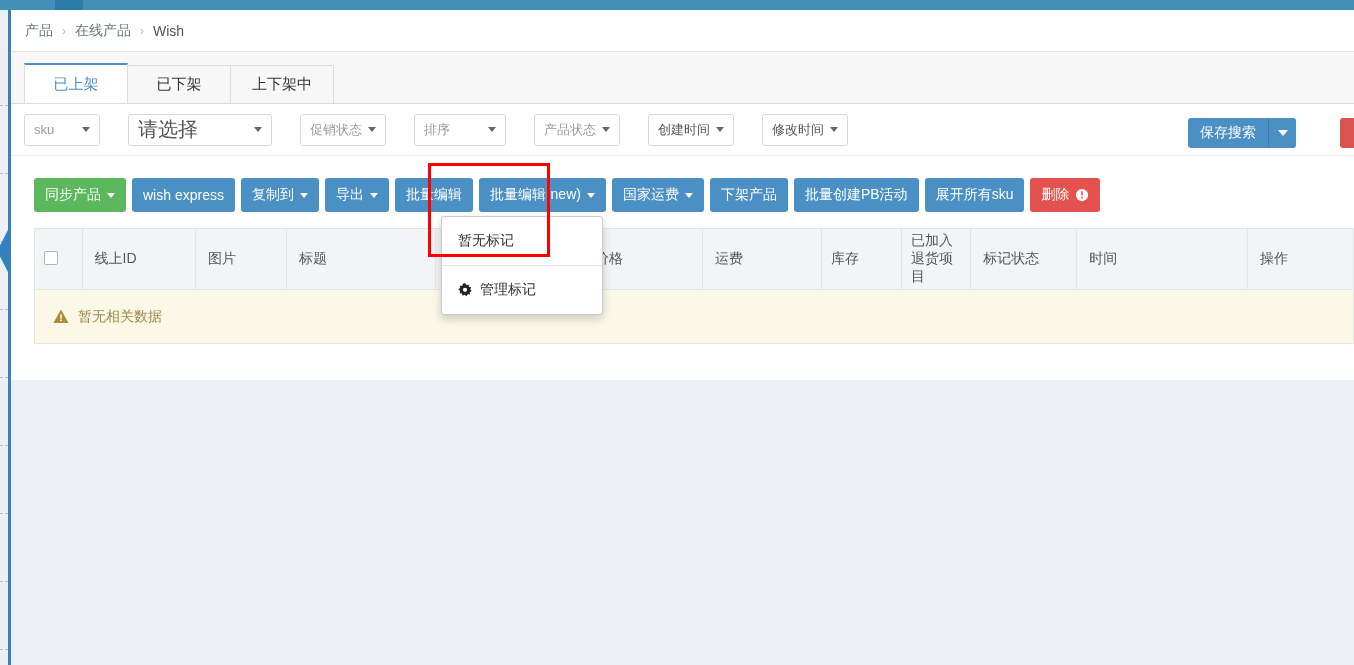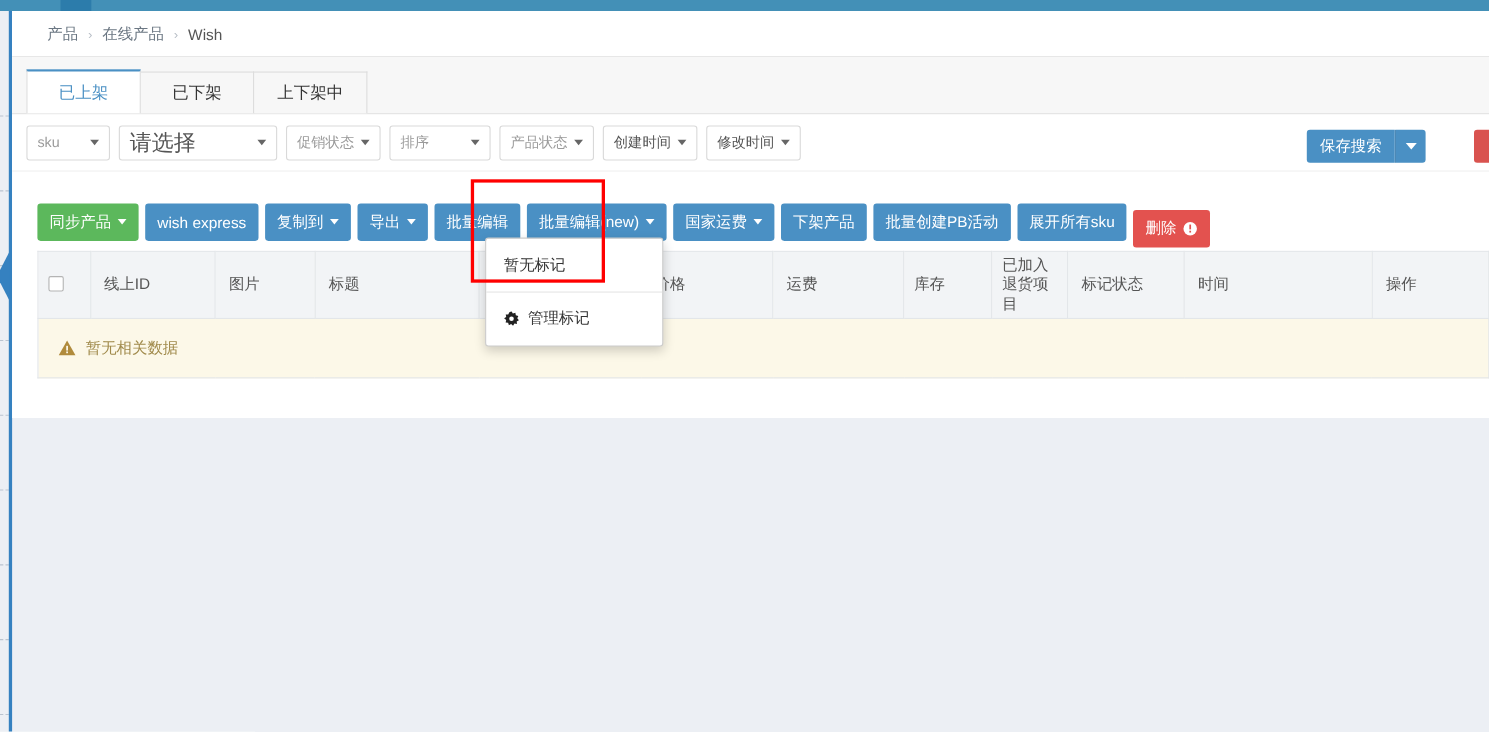--- a/index.html
+++ b/index.html
@@ -53,21 +53,21 @@
     background: #ffffff;
   }
 
   
   .breadcrumb {
     position: absolute; top: 10px; left: 11px;
     width: 1343px; height: 42px;
     background: #fff;
     border-bottom: 1px solid #e5e5e5;
     display: flex; align-items: center;
-    padding-left: 32px;
+    padding-left: 14px;
   }
   .crumb {
     color: #6b7783; font-size: 14px; cursor: pointer;
   }
   .crumb.last { color: #555; }
   .crumb-sep {
     color: #b7bec6; margin: 0 9px; font-size: 12px;
   }
 
   
@@ -107,21 +107,21 @@
     padding-left: 13px;
     border-bottom: 1px solid #f0f0f0;
   }
   .sel {
     height: 32px;
     border: 1px solid #d9d9d9;
     border-radius: 3px;
     background: #fff;
     display: flex; align-items: center;
     padding: 0 9px;
-    margin-right: 8px;
+    margin-right: 28px;
     font-size: 13px;
     color: #9b9b9b;
     cursor: pointer;
     white-space: nowrap;
   }
   .sel.dark { color: #555; }
   .sel .lbl { margin-right: 6px; }
   .sel .caret {
     width: 0; height: 0;
     border-left: 4px solid transparent;
@@ -199,21 +199,21 @@
     color: #fff; font-size: 14px;
     padding: 0 11px;
     display: flex; align-items: center;
     cursor: pointer;
     white-space: nowrap;
     font-family: inherit;
   }
   .abtn.green { background: #5cb85c; }
   .abtn.blue { background: #4a90c4; }
   .abtn.blue-active { background: #2e6f9e; }
-  .abtn.red { background: #e3524f; margin-top: 13px; }
+  .abtn.red { background: #e3524f; }
   .abtn .caret {
     width: 0; height: 0;
     border-left: 4px solid transparent;
     border-right: 4px solid transparent;
     border-top: 5px solid #fff;
     margin-left: 6px;
   }
   .tag-icon { margin-right: 6px; display: inline-flex; }
   .warn-icon { margin-left: 6px; display: inline-flex; }
 

